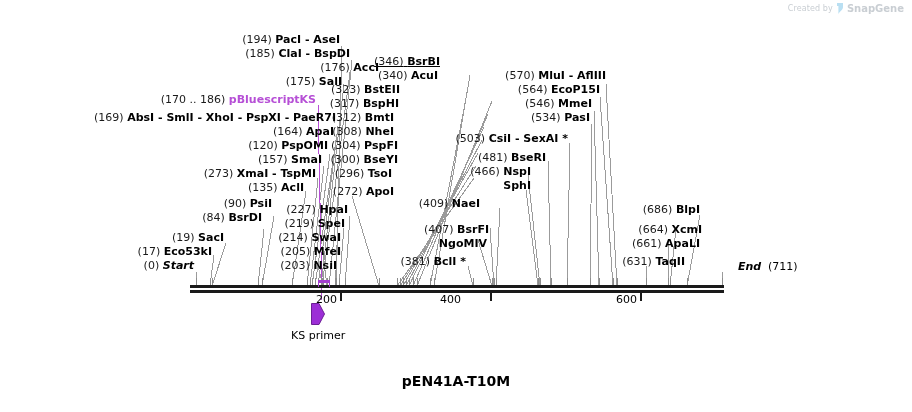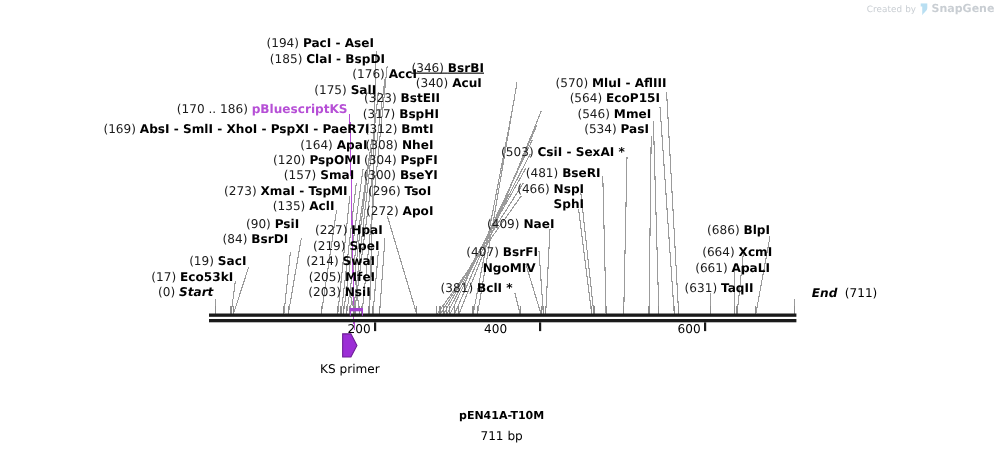--- a/index.html
+++ b/index.html
@@ -50,21 +50,21 @@
   .scale-tick{position:absolute;width:2px;background:#1a1a1a;}
   .ks-primer-label{
     position:absolute;font-size:11px;color:#000;white-space:nowrap;
     font-family:"DejaVu Sans", sans-serif;
   }
   .feat-bar{position:absolute;background:#a43fd0;}
 
   
   .title{
     position:absolute;width:100%;text-align:center;
-    font-size:10px;font-weight:bold;color:#000;
+    font-size:14px;font-weight:bold;color:#000;
     font-family:"DejaVu Sans", sans-serif;
   }
   .subtitle{
     position:absolute;width:100%;text-align:center;
     font-size:11px;color:#000;
     font-family:"DejaVu Sans", sans-serif;
   }
   .endlbl{position:absolute;font-size:11px;font-weight:bold;font-style:italic;}
   .endpos{position:absolute;font-size:11px;}
 </style>
@@ -325,21 +325,21 @@
     <span class="enz">BclI *</span>
   </div>
   <div class="lbl right" style="left:487px;top:238px;">
     <span class="pos"></span>
     <span class="enz">NgoMIV</span>
   </div>
   <div class="lbl right" style="left:489px;top:224px;">
     <span class="pos">(407)</span>
     <span class="enz">BsrFI</span>
   </div>
-  <div class="lbl right" style="left:504px;top:198px;">
+  <div class="lbl right" style="left:480px;top:198px;">
     <span class="pos">(409)</span>
     <span class="enz">NaeI</span>
   </div>
   <div class="lbl right" style="left:531px;top:180px;">
     <span class="pos"></span>
     <span class="enz">SphI</span>
   </div>
   <div class="lbl right" style="left:531px;top:166px;">
     <span class="pos">(466)</span>
     <span class="enz">NspI</span>
@@ -408,15 +408,14 @@
 
 
   <div style="position:absolute;left:310px;top:302px;">
     <svg width="16" height="24" viewBox="0 0 16 24" aria-hidden="true">
       <path d="M1.5,1.5 H9 L14.5,12 L9,22.5 H1.5 Z" fill="#9c2ed6" stroke="#6d1f96" stroke-width="1"></path>
     </svg>
   </div>
   <div class="ks-primer-label" style="left:291px;top:329px;">KS primer</div>
 
   <div class="title" style="left:0;top:373px;">pEN41A-T10M</div>
-  <div class="subtitle" style="left:0;top:390px;">711 bp</div>
 
 </div>
 
 </body></html>

